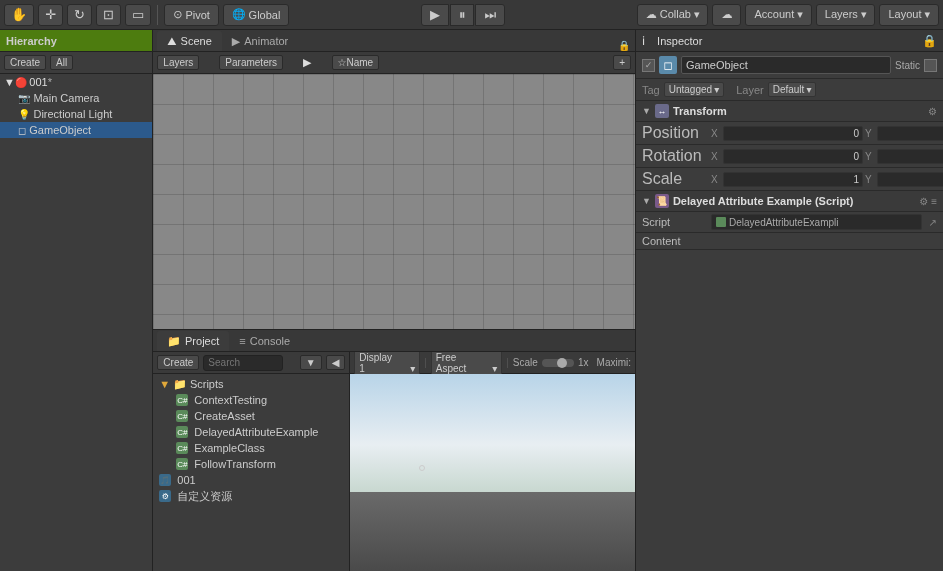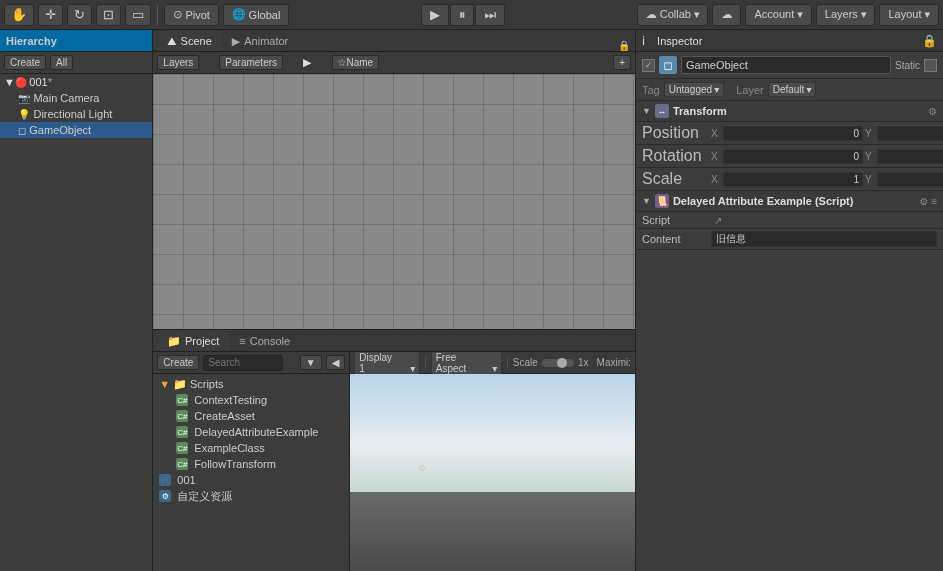--- a/index.html
+++ b/index.html
@@ -91,21 +91,21 @@
     
     #hierarchy-panel {
       width: 197px;
       background: #3c3c3c;
       border-right: 1px solid #222;
       display: flex;
       flex-direction: column;
       height: 100%;
     }
     .panel-header {
-      background: #0369a1;
+      background: #4d7c0f;
       border-bottom: 1px solid #222;
       display: flex;
       align-items: center;
       padding: 0 6px;
       height: 22px;
       gap: 4px;
     }
     .panel-title {
       font-size: 11px;
       color: #ccc;
@@ -946,29 +946,30 @@
         <span class="component-name">Delayed Attribute Example (Script)</span>
         <div class="component-icons">
           <span class="component-icon-btn">⚙</span>
           <span class="component-icon-btn">≡</span>
         </div>
       </div>
 
       
       <div class="script-row">
         <span class="script-label">Script</span>
+        <div class="script-value">
+          <div class="script-icon-small"></div>
+          <span class="script-name">DelayedAttributeExampli</span>
+        </div>
         <span style="color:#888;font-size:10px;margin-left:3px;">↗</span>
       </div>
 
       
       <div class="script-row">
         <span class="script-label">Content</span>
-        <div class="content-field">
-          <span class="content-value">旧信息</span>
-        </div>
       </div>
 
       
 
     </div>
   </div>
 
 </div>
 
 </body></html>

